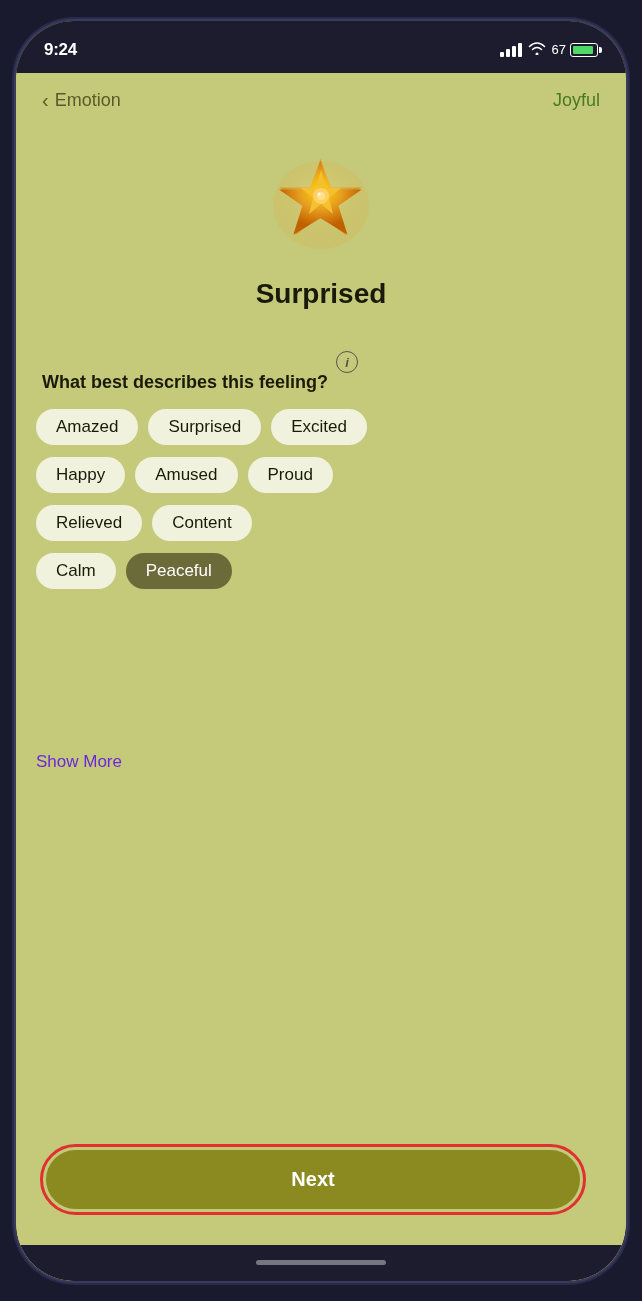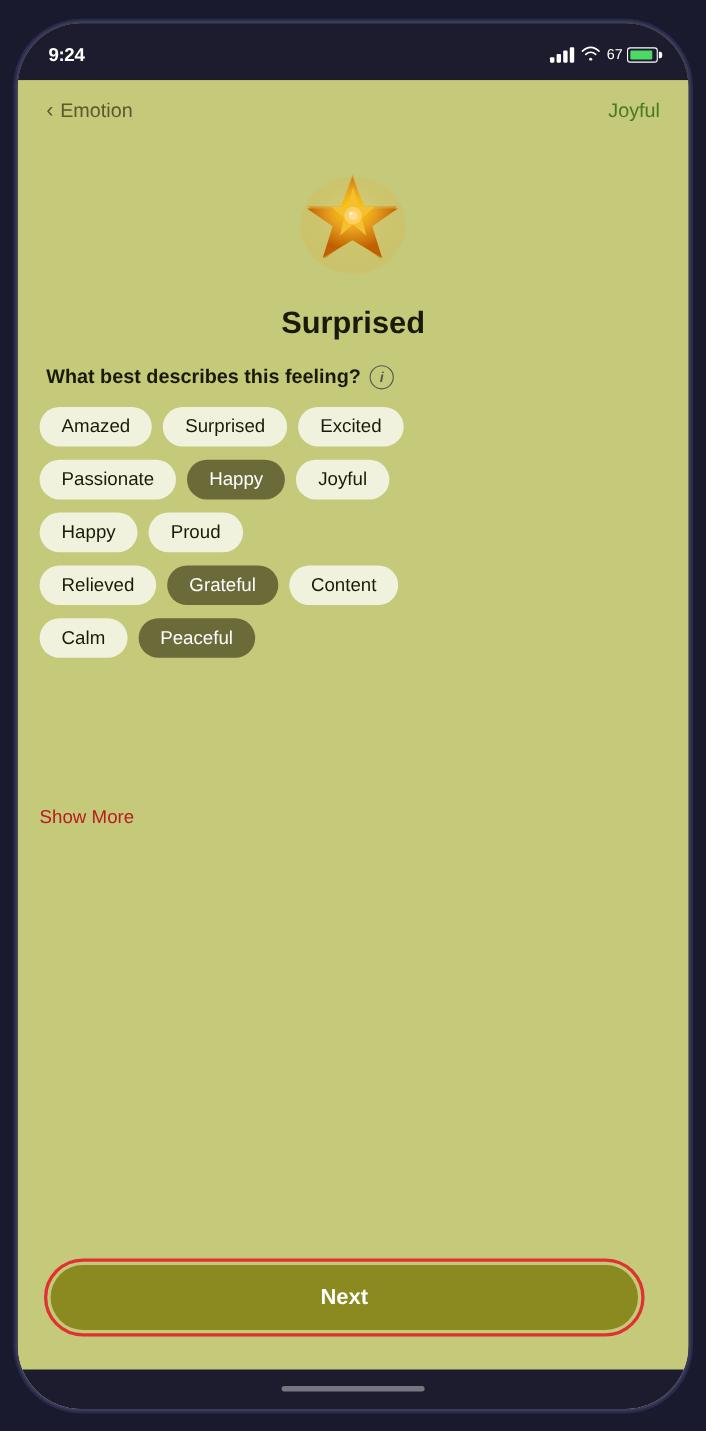--- a/index.html
+++ b/index.html
@@ -224,20 +224,21 @@
       align-items: center;
       padding: 6px 26px 16px 26px;
       gap: 8px;
       flex-shrink: 0;
     }
 
     .question-text {
       font-size: 18px;
       font-weight: 600;
       color: #1a1a0a;
+      margin-top: 40px;
     }
 
     .info-icon {
       width: 22px;
       height: 22px;
       border: 1.5px solid #555;
       border-radius: 50%;
       display: flex;
       align-items: center;
       justify-content: center;
@@ -280,21 +281,21 @@
     }
 
     .chip-selected {
       background: #6b6b3a;
       color: white;
       border: none;
     }
 
     
     .show-more-link {
-      color: #b91c1c;
+      color: #6d28d9;
       font-size: 17px;
       font-weight: 400;
       padding: 4px 30px 16px 20px;
       cursor: pointer;
       display: inline-block;
     }
 
     
     .bottom-spacer {
       flex: 1;
@@ -434,34 +435,29 @@
       </div>
 
       <div class="chips-area">
 
         <div class="chips-row">
           <div class="chip chip-default">Amazed</div>
           <div class="chip chip-default">Surprised</div>
           <div class="chip chip-default">Excited</div>
         </div>
 
-        <div class="chips-row">
-          <div class="chip chip-default">Passionate</div>
-          <div class="chip chip-selected">Happy</div>
-          <div class="chip chip-default">Joyful</div>
-        </div>
 
         <div class="chips-row">
           <div class="chip chip-default">Happy</div>
+          <div class="chip chip-default">Amused</div>
           <div class="chip chip-default">Proud</div>
         </div>
 
         <div class="chips-row">
           <div class="chip chip-default">Relieved</div>
-          <div class="chip chip-selected">Grateful</div>
           <div class="chip chip-default">Content</div>
         </div>
 
         <div class="chips-row">
           <div class="chip chip-default">Calm</div>
           <div class="chip chip-selected">Peaceful</div>
         </div>
       </div>
 
       <span class="show-more-link">Show More</span>

